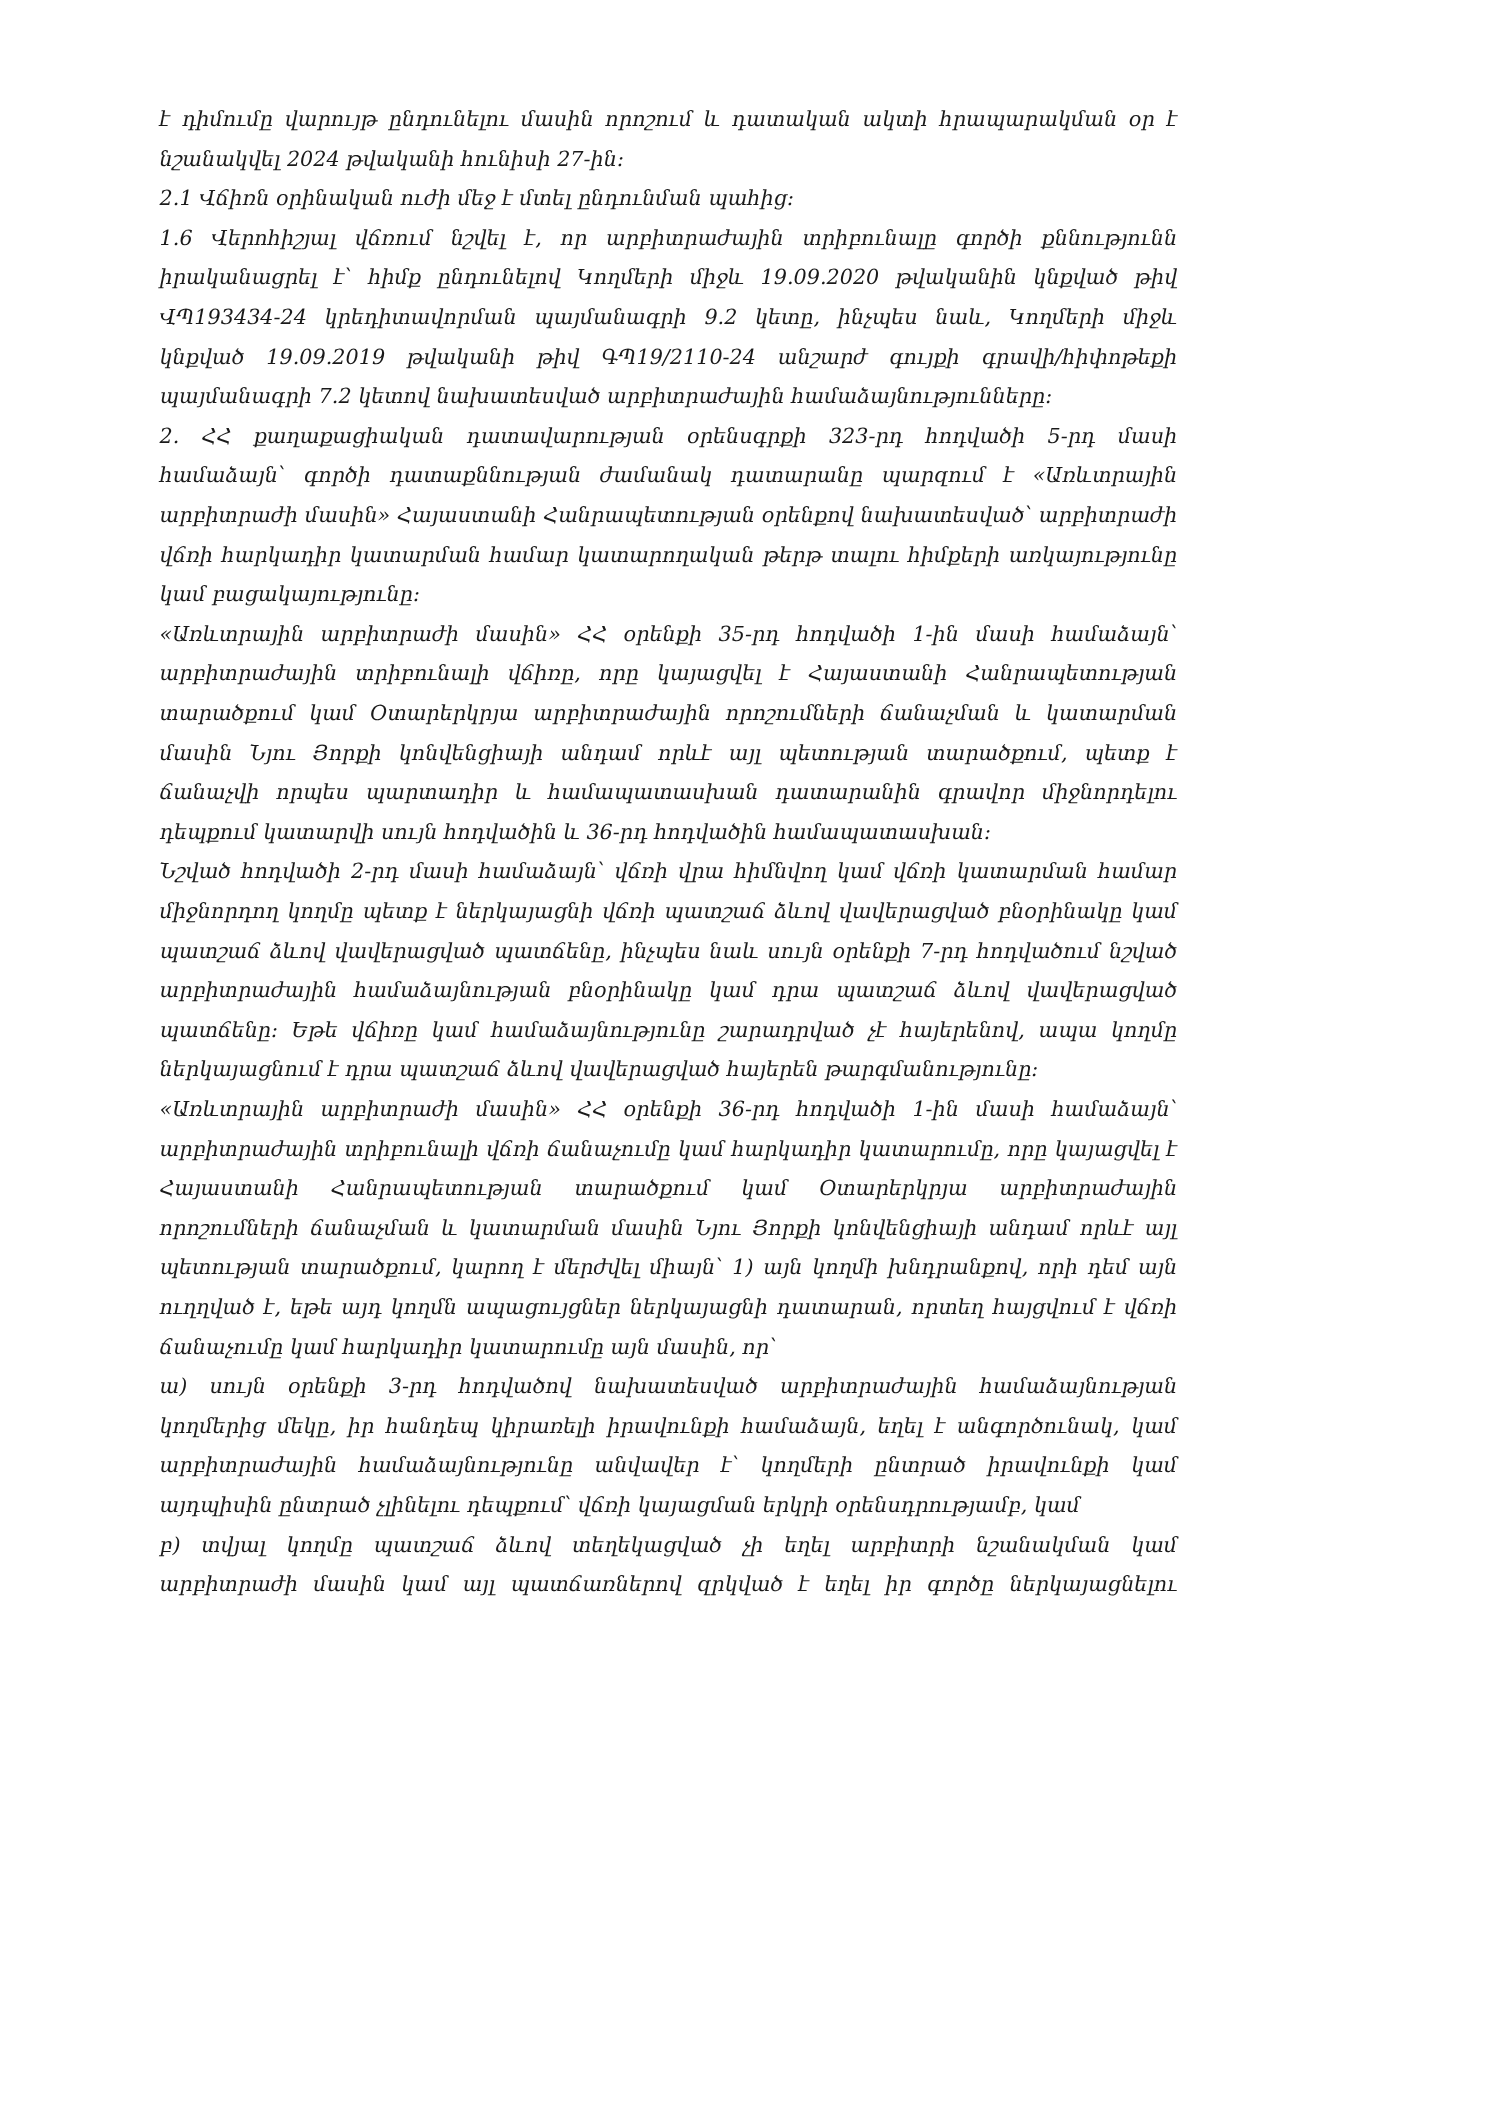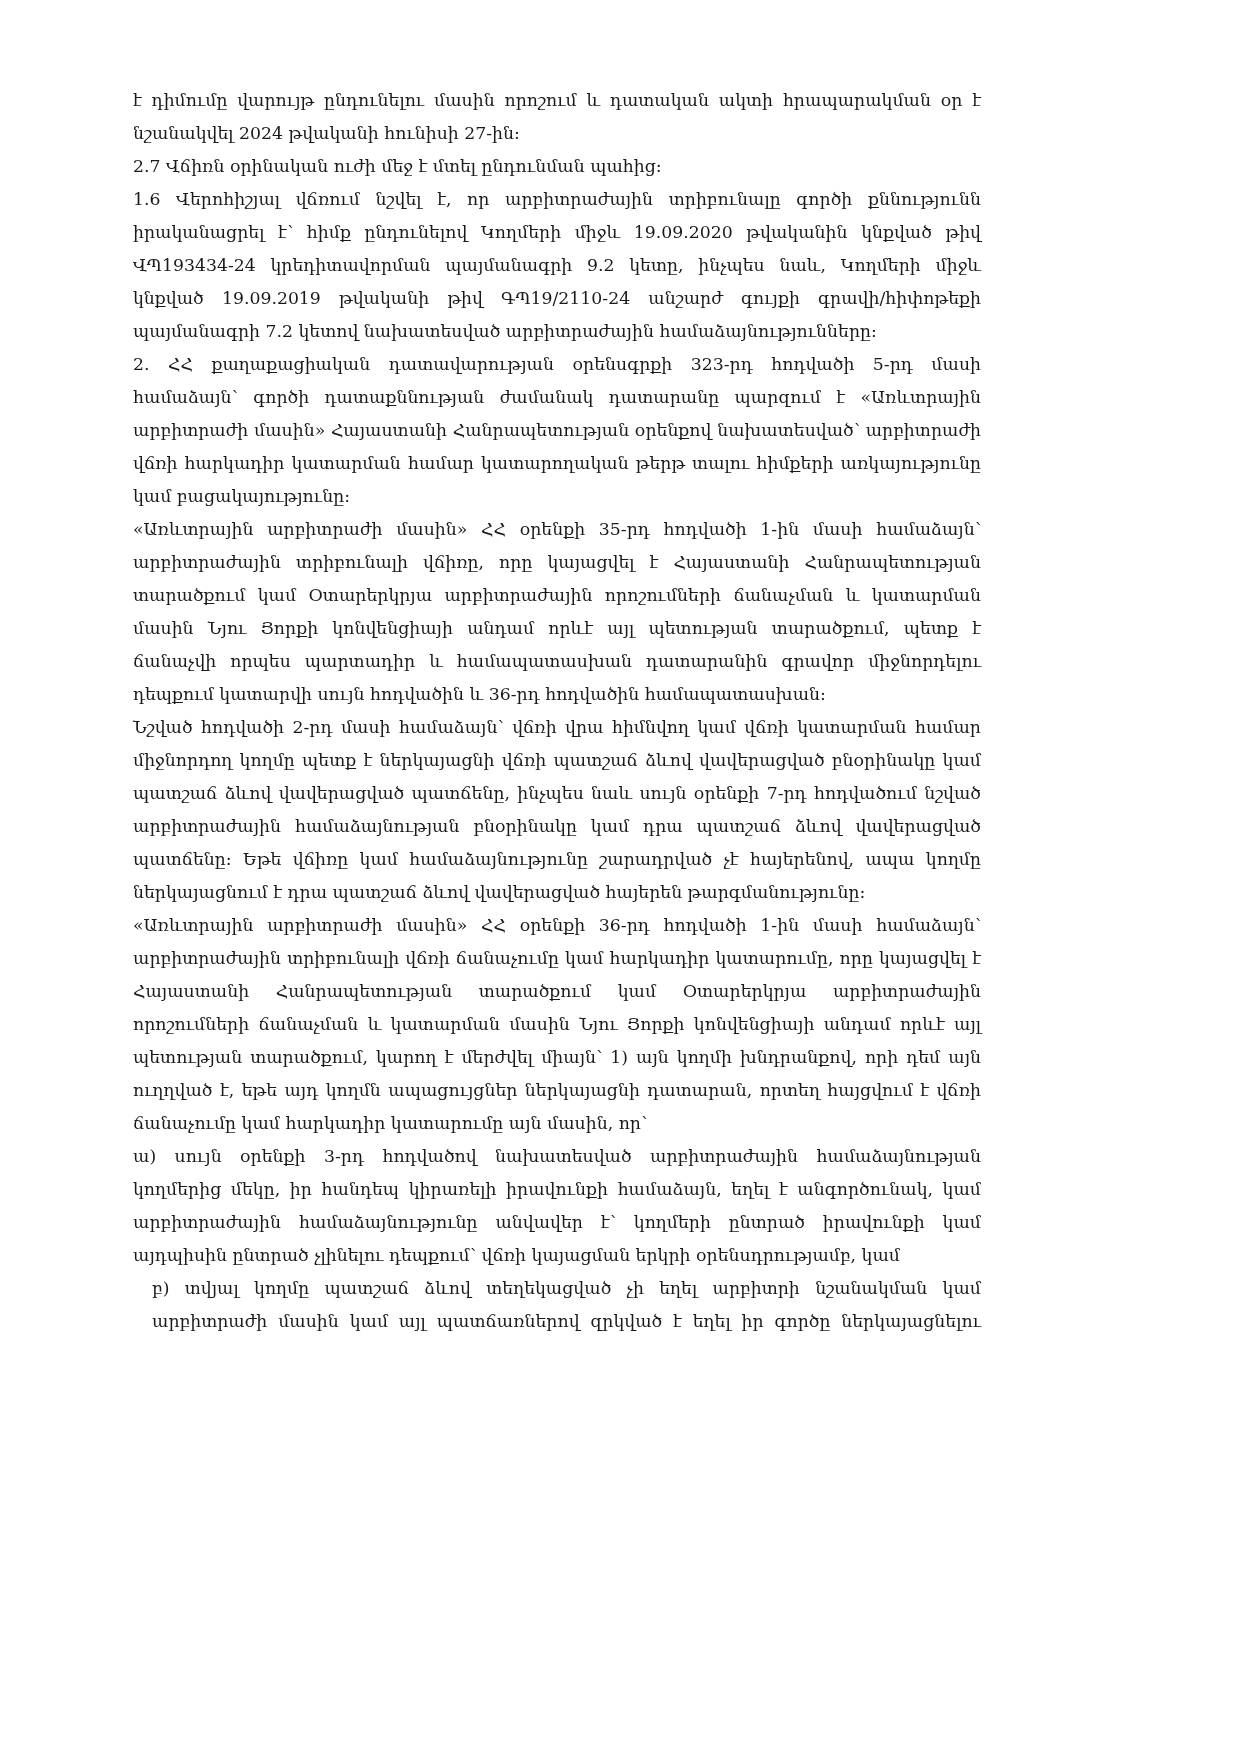--- a/index.html
+++ b/index.html
@@ -2,29 +2,29 @@
 <html><head>
 <meta charset="utf-8">
 <style>
   html, body { margin: 0; padding: 0; background: #ffffff; }
   body { width: 1241px; height: 1754px; position: relative; overflow: hidden; }
   .page {
     position: absolute; left: 133px; top: 84px; width: 848px;
     font-family: "DejaVu Serif", serif; font-size: 17.3px; line-height: 33px;
     color: #1a1a1a; text-align: justify;
   }
-  .page p { margin: 0; }
+  .page p { margin: 0; font-style: italic; }
   .last { text-align-last: left; }
 </style>
 </head>
 <body>
 
 <div class="page">
   <p>է դիմումը վարույթ ընդունելու մասին որոշում և դատական ակտի հրապարակման օր է նշանակվել 2024 թվականի հունիսի 27-ին:</p>
-  <p>2.7 Վճիռն օրինական ուժի մեջ է մտել ընդունման պահից:</p>
+  <p>2.1 Վճիռն օրինական ուժի մեջ է մտել ընդունման պահից:</p>
   <p>1.6 Վերոհիշյալ վճռում նշվել է, որ արբիտրաժային տրիբունալը գործի քննությունն իրականացրել է՝ հիմք ընդունելով Կողմերի միջև 19.09.2020 թվականին կնքված թիվ ՎՊ193434-24 կրեդիտավորման պայմանագրի 9.2 կետը, ինչպես նաև, Կողմերի միջև կնքված 19.09.2019 թվականի թիվ ԳՊ19/2110-24 անշարժ գույքի գրավի/հիփոթեքի պայմանագրի 7.2 կետով նախատեսված արբիտրաժային համաձայնությունները:</p>
   <p>2. ՀՀ քաղաքացիական դատավարության օրենսգրքի 323-րդ հոդվածի 5-րդ մասի համաձայն՝ գործի դատաքննության ժամանակ դատարանը պարզում է «Առևտրային արբիտրաժի մասին» Հայաստանի Հանրապետության օրենքով նախատեսված՝ արբիտրաժի վճռի հարկադիր կատարման համար կատարողական թերթ տալու հիմքերի առկայությունը կամ բացակայությունը:</p>
   <p>«Առևտրային արբիտրաժի մասին» ՀՀ օրենքի 35-րդ հոդվածի 1-ին մասի համաձայն՝ արբիտրաժային տրիբունալի վճիռը, որը կայացվել է Հայաստանի Հանրապետության տարածքում կամ Օտարերկրյա արբիտրաժային որոշումների ճանաչման և կատարման մասին Նյու Յորքի կոնվենցիայի անդամ որևէ այլ պետության տարածքում, պետք է ճանաչվի որպես պարտադիր և համապատասխան դատարանին գրավոր միջնորդելու դեպքում կատարվի սույն հոդվածին և 36-րդ հոդվածին համապատասխան:</p>
   <p>Նշված հոդվածի 2-րդ մասի համաձայն՝ վճռի վրա հիմնվող կամ վճռի կատարման համար միջնորդող կողմը պետք է ներկայացնի վճռի պատշաճ ձևով վավերացված բնօրինակը կամ պատշաճ ձևով վավերացված պատճենը, ինչպես նաև սույն օրենքի 7-րդ հոդվածում նշված արբիտրաժային համաձայնության բնօրինակը կամ դրա պատշաճ ձևով վավերացված պատճենը: Եթե վճիռը կամ համաձայնությունը շարադրված չէ հայերենով, ապա կողմը ներկայացնում է դրա պատշաճ ձևով վավերացված հայերեն թարգմանությունը:</p>
   <p>«Առևտրային արբիտրաժի մասին» ՀՀ օրենքի 36-րդ հոդվածի 1-ին մասի համաձայն՝ արբիտրաժային տրիբունալի վճռի ճանաչումը կամ հարկադիր կատարումը, որը կայացվել է Հայաստանի Հանրապետության տարածքում կամ Օտարերկրյա արբիտրաժային որոշումների ճանաչման և կատարման մասին Նյու Յորքի կոնվենցիայի անդամ որևէ այլ պետության տարածքում, կարող է մերժվել միայն՝ 1) այն կողմի խնդրանքով, որի դեմ այն ուղղված է, եթե այդ կողմն ապացույցներ ներկայացնի դատարան, որտեղ հայցվում է վճռի ճանաչումը կամ հարկադիր կատարումը այն մասին, որ՝</p>
   <p>ա) սույն օրենքի 3-րդ հոդվածով նախատեսված արբիտրաժային համաձայնության կողմերից մեկը, իր հանդեպ կիրառելի իրավունքի համաձայն, եղել է անգործունակ, կամ արբիտրաժային համաձայնությունը անվավեր է՝ կողմերի ընտրած իրավունքի կամ այդպիսին ընտրած չլինելու դեպքում՝ վճռի կայացման երկրի օրենսդրությամբ, կամ</p>
-  <p class="last" style="text-align-last: justify; margin-left: 19px;">բ) տվյալ կողմը պատշաճ ձևով տեղեկացված չի եղել արբիտրի նշանակման կամ արբիտրաժի մասին կամ այլ պատճառներով զրկված է եղել իր գործը ներկայացնելու</p>
+  <p class="last" style="text-align-last: justify;">բ) տվյալ կողմը պատշաճ ձևով տեղեկացված չի եղել արբիտրի նշանակման կամ արբիտրաժի մասին կամ այլ պատճառներով զրկված է եղել իր գործը ներկայացնելու</p>
 </div>
 
 </body></html>

